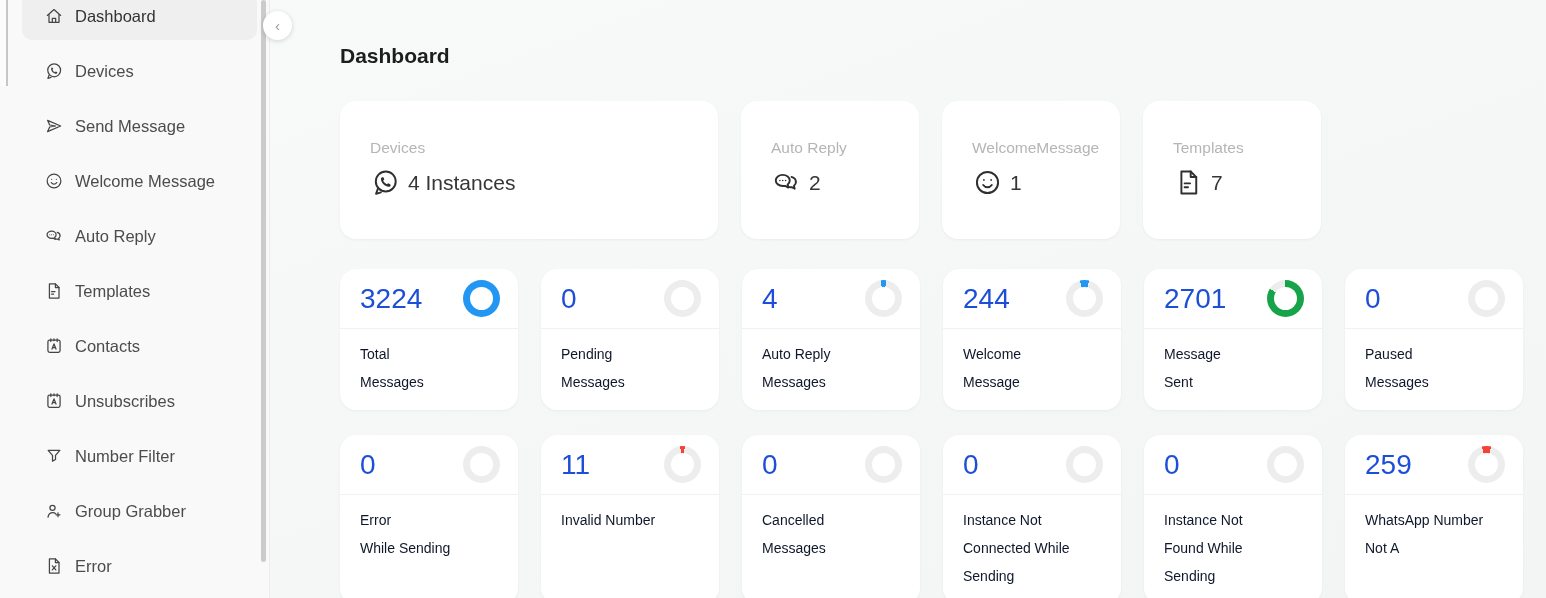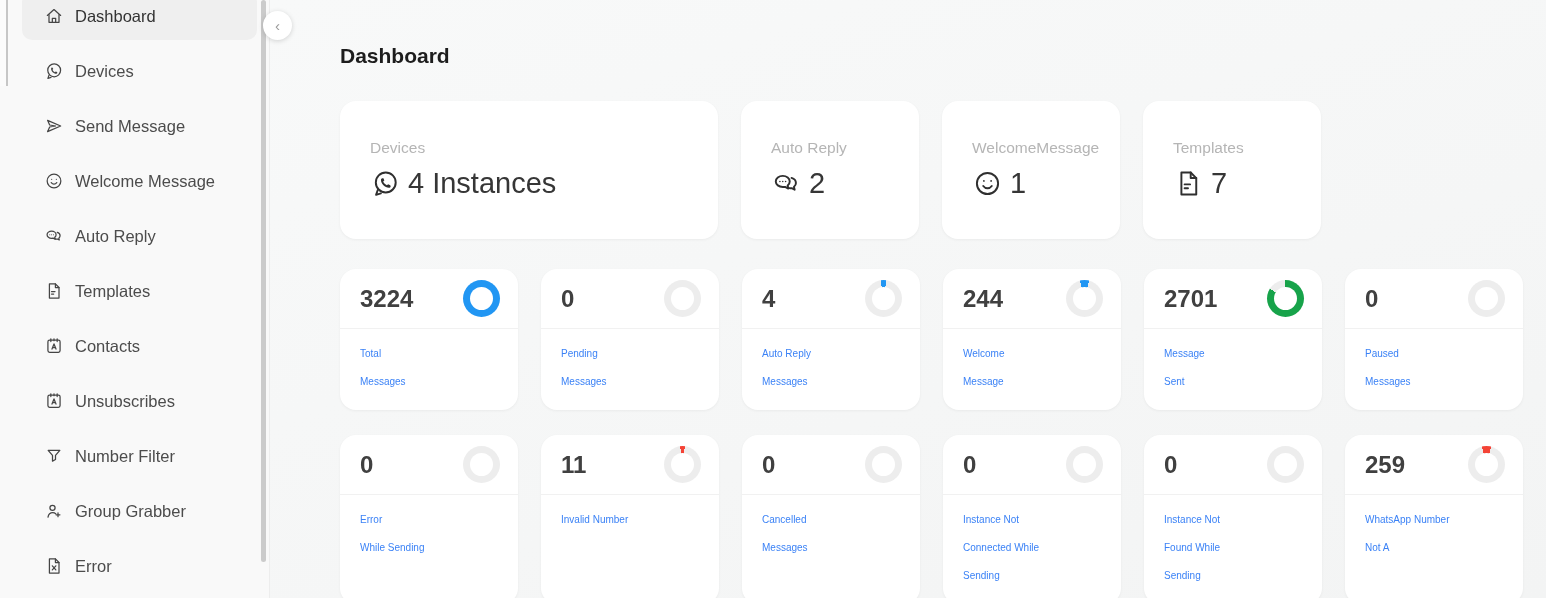--- a/index.html
+++ b/index.html
@@ -52,41 +52,41 @@
 
   
   .summary-row { display:flex; gap:23px; margin-top:33px; align-items:flex-start; }
   .sum-card {
     width:178px; min-height:138px; background:#fff; border-radius:16px;
     padding:34px 24px 24px 30px; box-shadow:0 1px 3px rgba(0,0,0,.05);
   }
   .sum-card.wide { width:378px; }
   .sum-label { font-size:15.5px; line-height:26px; color:#b5b5b5; }
   .sum-value { display:flex; align-items:center; gap:7px; margin-top:6px; }
-  .sum-num { font-size:29px; font-weight:500; color:#363636; }
+  .sum-num { font-size:21px; font-weight:500; color:#363636; }
   .sum-icon { display:flex; color:#2f2f2f; flex:0 0 auto; }
   .sum-icon svg { width:31px; height:31px; }
 
   
   .stats-grid {
     display:grid; grid-template-columns:repeat(6,178px);
     column-gap:23px; row-gap:25px; margin-top:30px;
   }
   .stat-card {
     background:#fff; border-radius:16px; box-shadow:0 1px 3px rgba(0,0,0,.05);
     overflow:hidden;
   }
   .stat-head {
     display:flex; justify-content:space-between; align-items:center;
     padding:11px 18px 11px 20px; border-bottom:1px solid #f1f1f1;
   }
-  .stat-num { font-size:24px; font-weight:700; color:#404040; }
+  .stat-num { font-size:28px; font-weight:400; color:#1d4ed8; }
   .ring { width:37px; height:37px; border-radius:50%; position:relative; flex:0 0 auto; }
   .ring::after { content:""; position:absolute; inset:7px; border-radius:50%; background:#fff; }
-  .stat-body { padding:11px 20px 14px; font-size:10px; line-height:28px; color:#3b82f6; }
+  .stat-body { padding:11px 20px 14px; font-size:14px; line-height:28px; color:#0f172a; }
 </style>
 </head>
 <body>
 
 <div class="left-artifact"></div>
 
 <aside class="sidebar">
   <nav>
     <ul class="side-list" id="side-list">
         <li class="side-item active">

